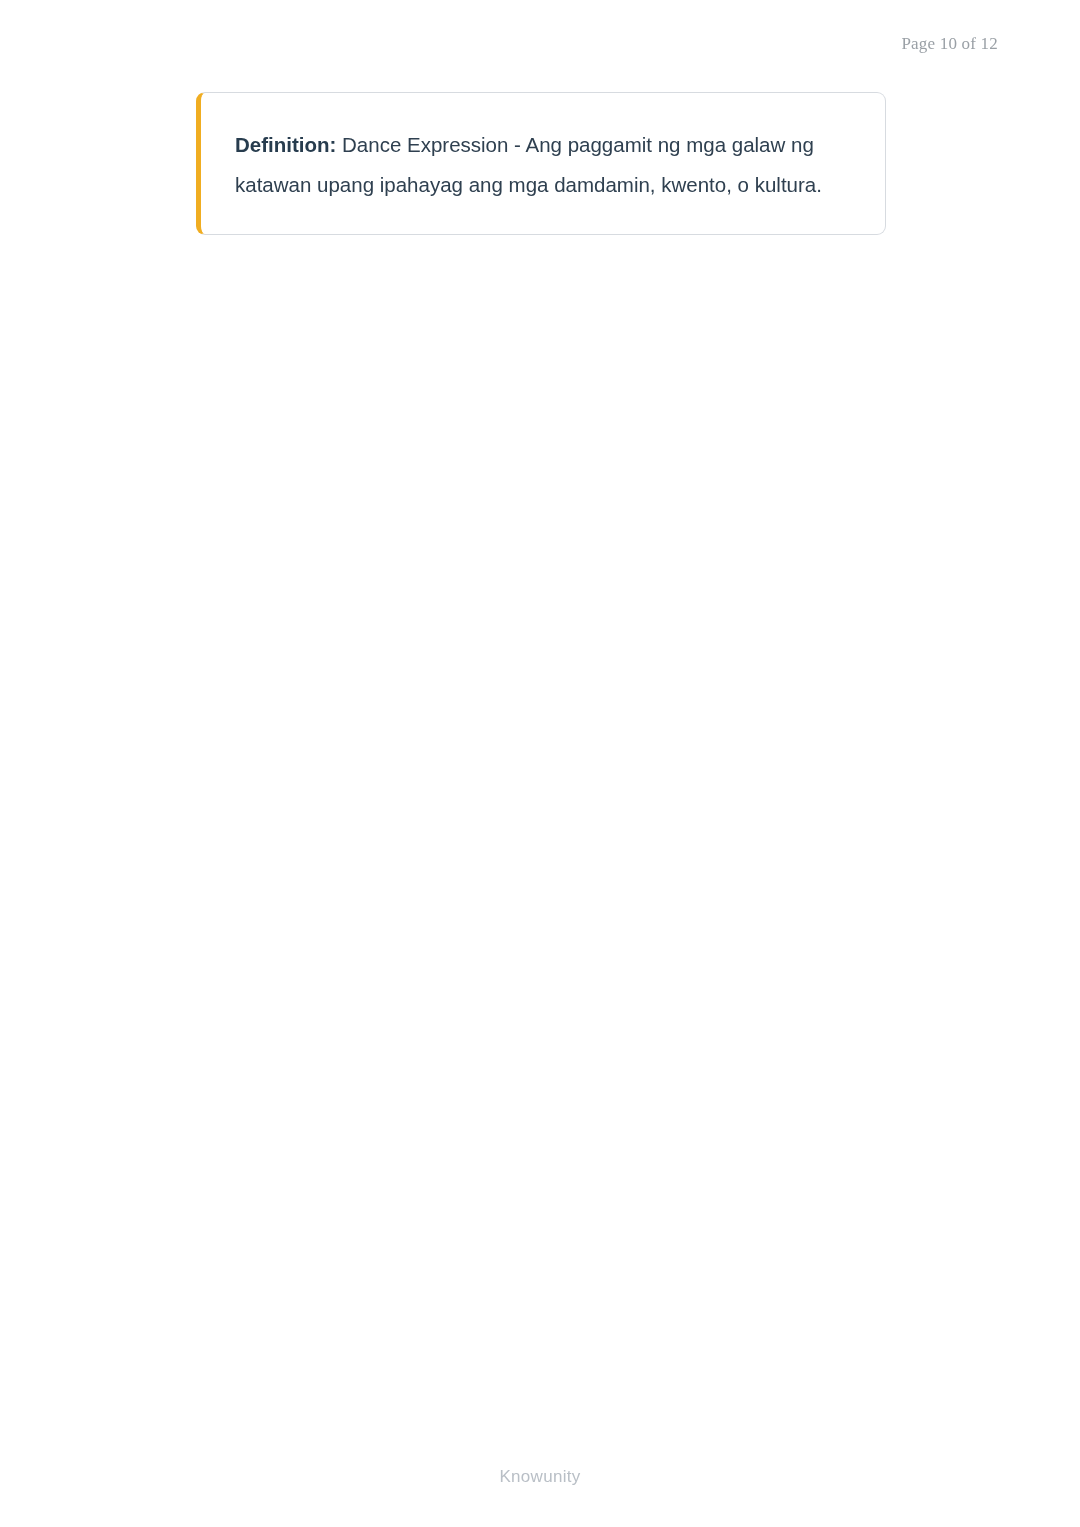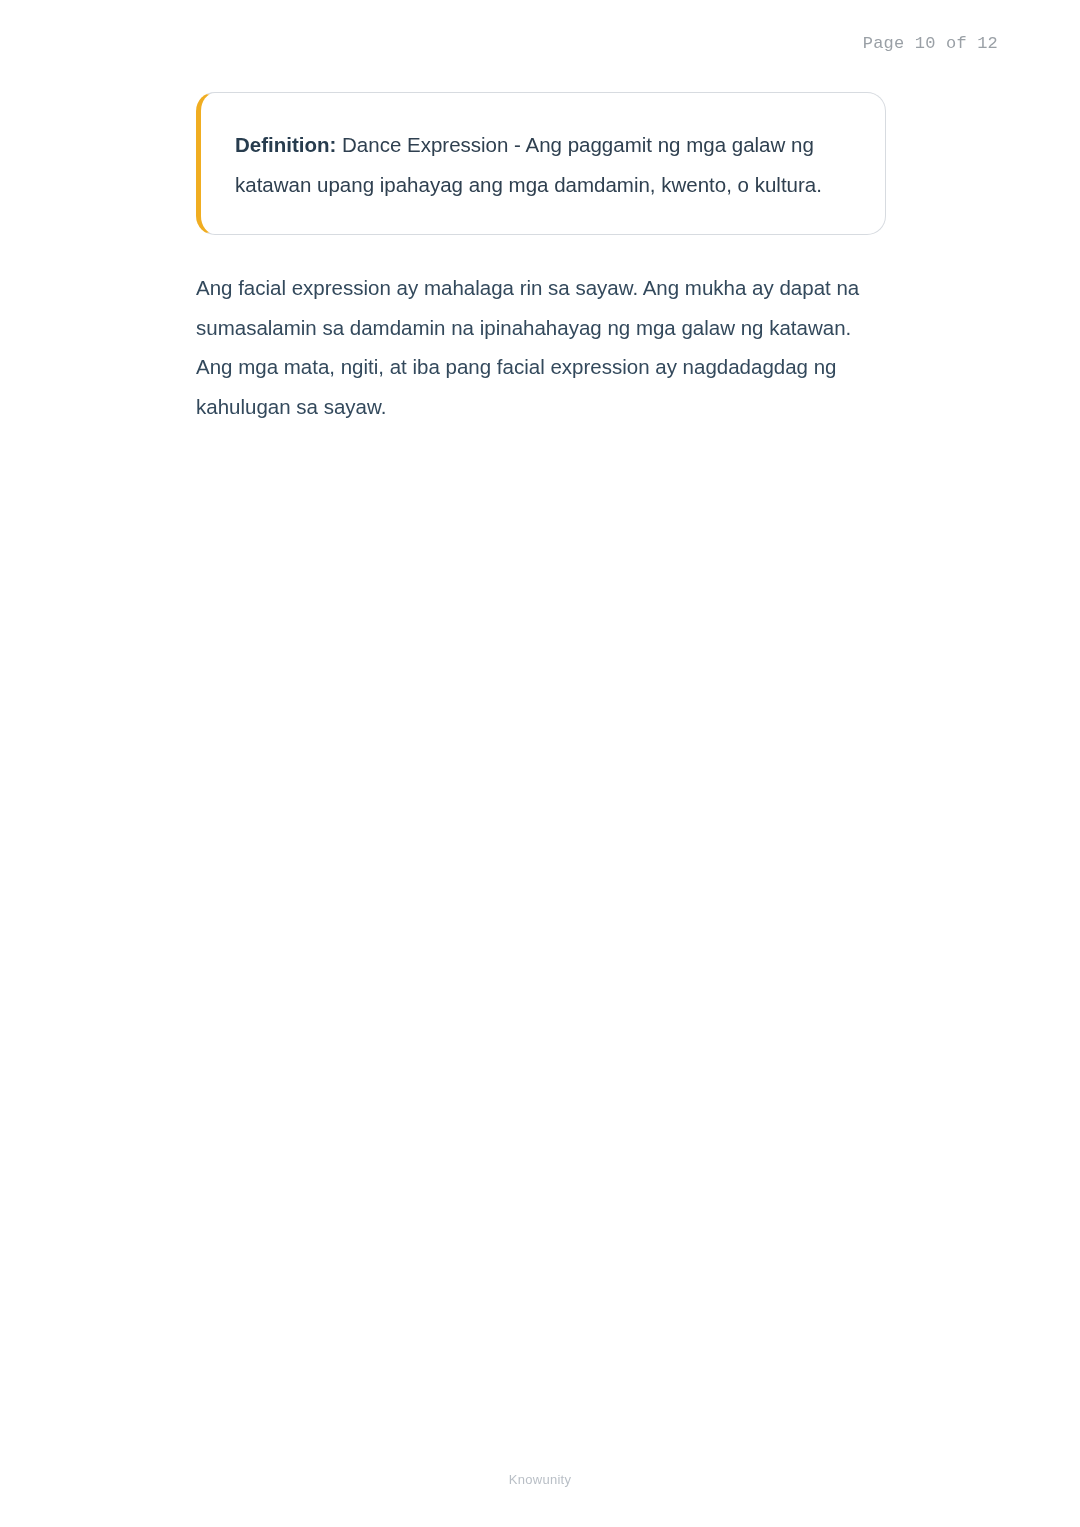--- a/index.html
+++ b/index.html
@@ -17,35 +17,35 @@
   }
   .page {
     position: absolute;
     inset: 0;
     background: #ffffff;
   }
   .page-header {
     position: absolute;
     top: 34px;
     right: 82px;
-    font-family: Liberation Mono, monospace;
+    font-family: Liberation Serif, serif;
     font-size: 17px;
     color: #9aa0a6;
     letter-spacing: 0.2px;
   }
   .content {
     position: absolute;
     left: 196px;
     top: 92px;
     width: 690px;
   }
   .definition-box {
     border: 1px solid #d7dbe0;
     border-left: 5px solid #f0ad21;
-    border-radius: 19px;
+    border-radius: 9px;
     padding: 32px 34px 30px 34px;
     box-sizing: border-box;
     width: 690px;
   }
   .definition-text {
     font-size: 20.5px;
     line-height: 1.93;
     color: #2f4050;
     margin: 0;
   }
@@ -60,38 +60,37 @@
     margin: 0;
   }
   .para-1 { margin-top: 56px; }
   .para-2 { margin-top: 33px; }
   .footer-brand {
     position: absolute;
     bottom: 40px;
     left: 0;
     width: 100%;
     text-align: center;
-    font-size: 13px;
+    font-size: 17px;
     color: #b9bfc6;
     letter-spacing: 0.3px;
   }
 </style>
 </head>
 <body>
 
 <div class="page">
 
   <div class="page-header">Page 10 of 12</div>
 
   <div class="content">
 
     <div class="definition-box">
       <p class="definition-text"><span class="term">Definition:</span><span> Dance Expression - Ang paggamit ng mga galaw ng katawan upang ipahayag ang mga damdamin, kwento, o kultura.</span></p>
     </div>
 
 
-    <p class="body-paragraph para-2">Ang facial expression ay mahalaga rin sa sayaw. Ang mukha ay dapat na sumasalamin sa damdamin na ipinahahayag ng mga galaw ng katawan. Ang mga mata, ngiti, at iba pang facial expression ay nagdadagdag ng kahulugan sa sayaw.</p>
 
   </div>
 
   <div class="footer-brand">Knowunity</div>
 
 </div>
 
 </body></html>

